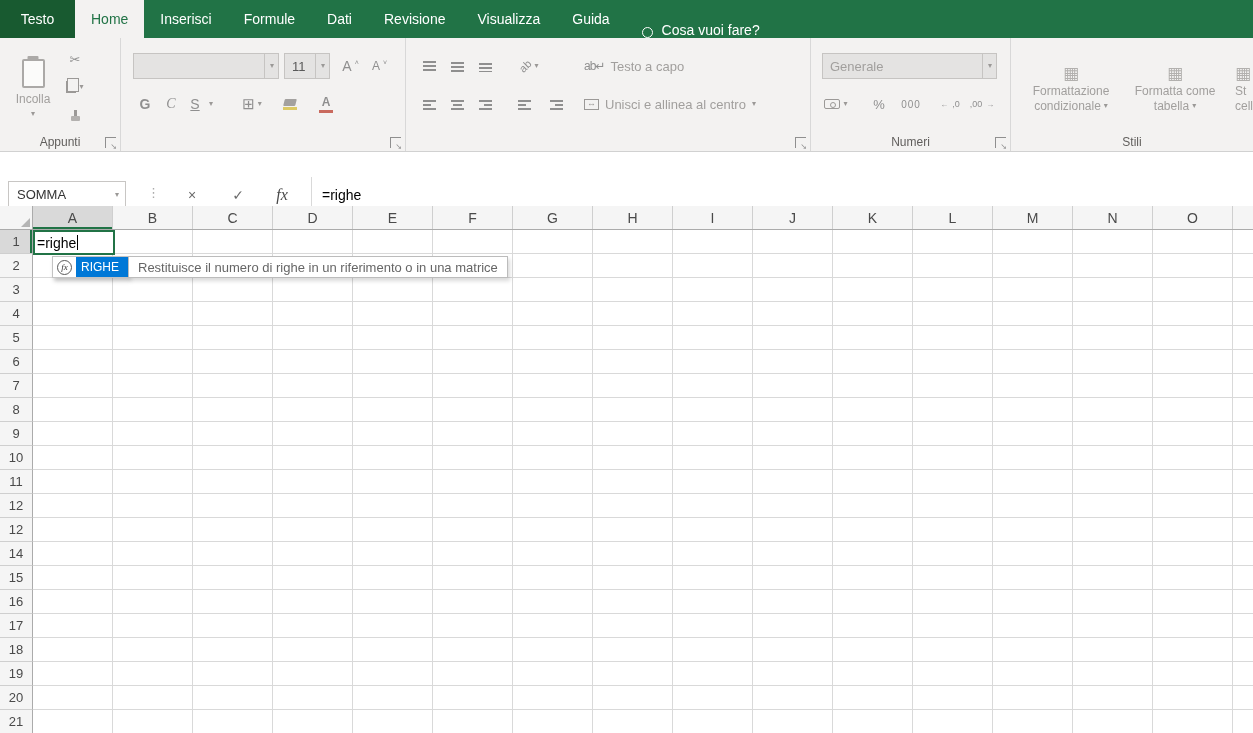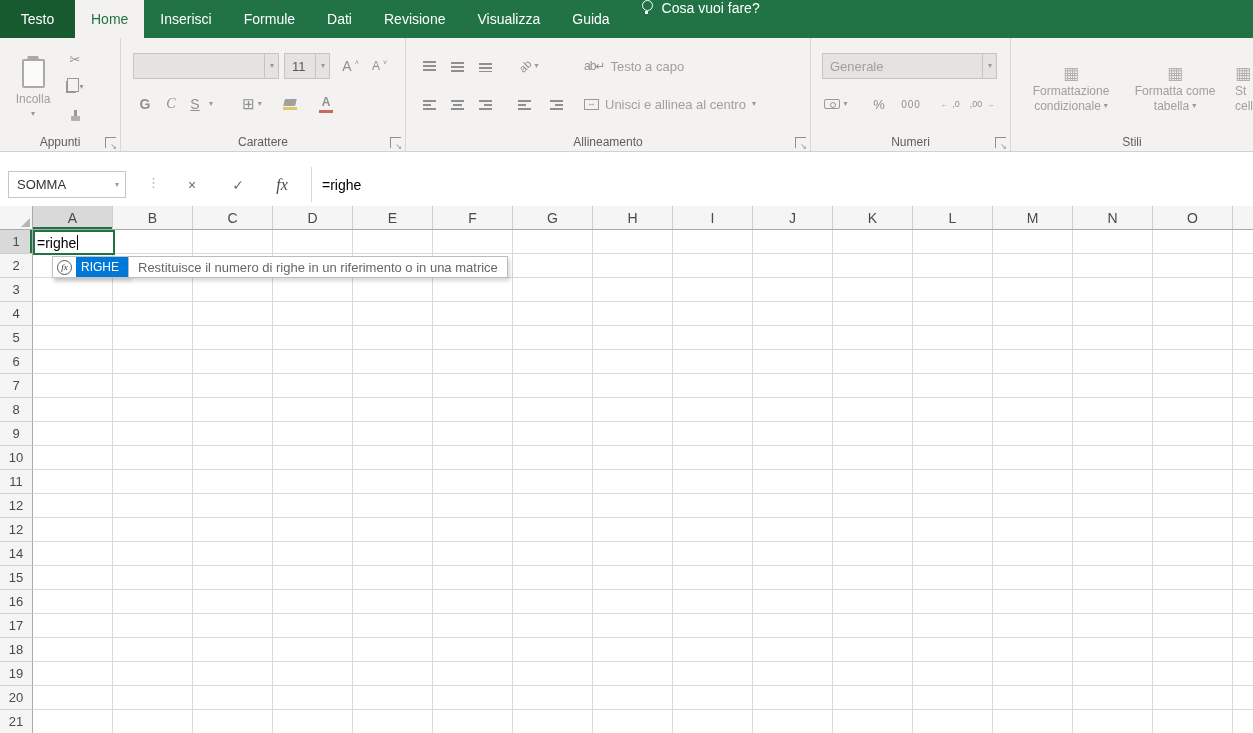--- a/index.html
+++ b/index.html
@@ -6,21 +6,21 @@
   html,body { width:1253px; height:733px; overflow:hidden; }
   body { font-family:"Liberation Sans","DejaVu Sans",sans-serif; background:#fff; position:relative; }
   .app { position:absolute; inset:0; overflow:hidden; }
 
   
   .tabbar { position:absolute; left:0; top:0; width:100%; height:38px; background:#217346; display:flex; align-items:stretch; color:#fff; font-size:14px; }
   .tab-file { width:75px; background:#18563152; background:#185a30; display:flex; align-items:center; justify-content:center; cursor:default; }
   .rtabs { display:flex; }
   .rtab { padding:0 16px; display:flex; align-items:center; white-space:nowrap; }
   .rtab.active { background:#f3f2f1; color:#217346; }
-  .tellme { display:flex; align-items:flex-start; gap:9px; margin-left:16px; }
+  .tellme { display:flex; align-items:flex-end; gap:9px; margin-left:16px; }
   .bulb { width:11px; height:11px; border:1.5px solid #fff; border-radius:50%; position:relative; display:inline-block; }
   .bulb::after { content:""; position:absolute; left:2px; bottom:-4px; width:3.5px; height:3px; background:#fff; }
 
   
   .ribbon { position:absolute; left:0; top:38px; width:100%; height:114px; background:#f3f2f1; border-bottom:1px solid #d1d1d1; }
   .group { position:absolute; top:0; height:113px; border-right:1px solid #d8d8d8; }
   .g-clipboard { left:0; width:121px; }
   .g-font { left:121px; width:285px; }
   .g-align { left:406px; width:405px; }
   .g-number { left:811px; width:200px; }
@@ -104,21 +104,21 @@
   .style-btn { top:8px; height:86px; flex-direction:column; gap:2px; font-size:12px; color:#a19f9d; line-height:1.25; text-align:center; }
   .cf-btn { left:8px; width:104px; }
   .ft-btn { left:114px; width:100px; }
   .cs-btn { left:218px; width:70px; align-items:flex-start; text-align:left; padding-left:6px; }
   .i-grid { font-size:17px; color:#b2b0ae; line-height:1; }
   .lbl2 { display:flex; flex-direction:column; align-items:center; }
   .cs-btn .lbl2 { align-items:flex-start; }
   .lbl2 .withchev { display:inline-flex; align-items:center; gap:3px; }
 
   
-  .fbar { position:absolute; left:0; top:158px; width:100%; height:54px; background:#fff; border-bottom:1px solid #bdbdbd; }
+  .fbar { position:absolute; left:0; top:168px; width:100%; height:54px; background:#fff; border-bottom:1px solid #bdbdbd; }
   .name-box { position:absolute; left:8px; top:13px; width:118px; height:27px; border:1px solid #c8c6c4; background:#fff; display:flex; align-items:center; padding:0 6px 0 8px; font-size:13px; color:#333; }
   .name-box .chev { margin-left:auto; }
   .fb-dots { position:absolute; left:147px; top:17px; color:#ababab; font-size:13px; }
   .fb-btn { position:absolute; top:13px; width:28px; height:27px; display:flex; align-items:center; justify-content:center; background:transparent; border:none; color:#6b6b6b; font-size:14px; }
   .fb-x { left:178px; }  .fb-check { left:224px; }
   .fb-fx { left:268px; font-family:"Liberation Serif",serif; font-style:italic; font-size:16px; color:#4a4a4a; }
   .fb-sep { position:absolute; left:311px; top:9px; bottom:9px; width:1px; background:#d9d9d9; }
   .fb-input { position:absolute; left:322px; top:13px; right:8px; height:27px; display:flex; align-items:center; font-size:14px; color:#000; }
 
   
@@ -221,21 +221,20 @@
         <span class="chev">▾</span>
       </button>
       <button class="rbtn fmt-btn fill-btn">
         <span class="i-fill"></span>
         <span class="cbar"></span>
       </button>
       <button class="rbtn fmt-btn fontcolor-btn">
         <span>A</span>
         <span class="cbar"></span>
       </button>
-      <footer class="g-footer">Carattere</footer>
       <span class="launcher"></span>
     </section>
 
     <section class="group g-align">
       <button class="rbtn al-btn r1 al1">
           <span class="lines3 v-top"></span>
         </button>
       <button class="rbtn al-btn r1 al2">
           <span class="lines3 v-mid"></span>
         </button>
@@ -263,21 +262,20 @@
           <span class="lines3 h-left"></span>
         </button>
       <button class="rbtn ind-btn r2 ind2">
           <span class="lines3 h-right"></span>
         </button>
       <button class="rbtn merge-btn">
         <span class="i-merge"></span>
         <span>Unisci e allinea al centro</span>
         <span class="chev">▾</span>
       </button>
-      <footer class="g-footer">Allineamento</footer>
       <span class="launcher"></span>
     </section>
 
     <section class="group g-number">
       <div class="combo numfmt">
         <span>Generale</span>
         <span class="dd">
             <span class="chev">▾</span>
           </span>
       </div>

